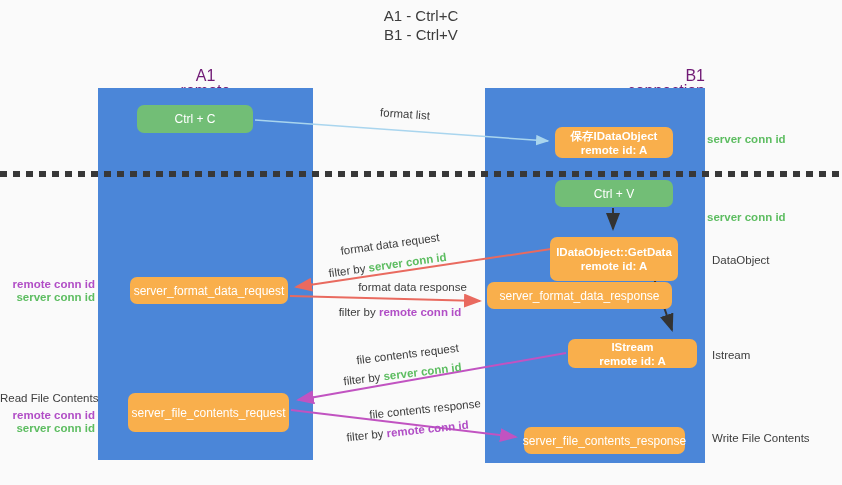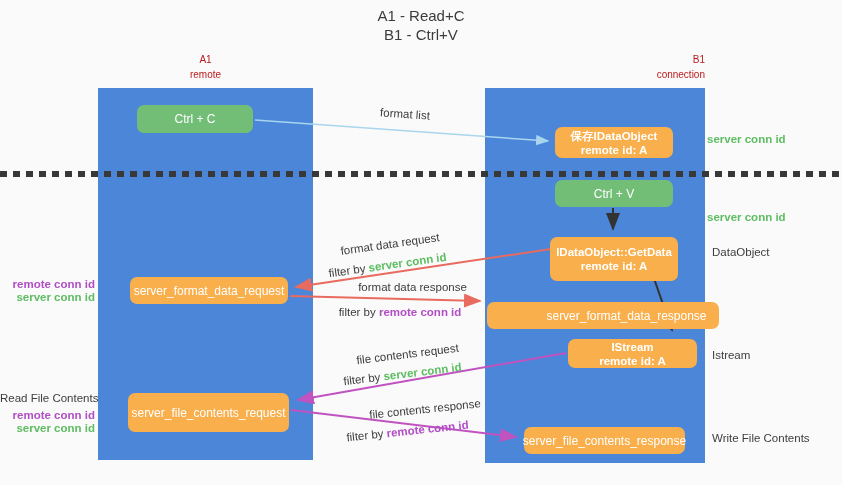--- a/index.html
+++ b/index.html
@@ -2,21 +2,21 @@
 <html><head>
 <meta charset="utf-8">
 <style>
   html,body{margin:0;padding:0;background:#fafafa;}
   .canvas{
     position:relative;width:842px;height:485px;background:#fafafa;
     font-family:"Liberation Sans",sans-serif;color:#3d3d3d;overflow:hidden;
   }
   .abs{position:absolute;}
   .title{top:6px;left:0;width:842px;text-align:center;font-size:15px;line-height:19px;color:#3c3c3c;}
-  .lane-header{top:52px;text-align:center;font-size:10px;line-height:15px;color:#b91c1c;}
+  .lane-header{top:68px;text-align:center;font-size:16px;line-height:15px;color:#701a75;}
   .lane{background:#4b86d8;}
   .lane.left{left:98px;top:88px;width:215px;height:372px;}
   .lane.right{left:485px;top:88px;width:220px;height:375px;}
   .divider{left:0;top:171px;width:842px;height:6px;
     background:repeating-linear-gradient(90deg,#383838 0 7px,transparent 7px 13px);}
   .node{display:flex;flex-direction:column;align-items:center;justify-content:center;
     color:#ffffff;text-align:center;font-size:12px;line-height:14px;z-index:3;border-radius:7px;}
   .node.green{background:#72be76;}
   .node.orange{background:#f9af4c;}
   .node .ln{white-space:nowrap;}
@@ -30,21 +30,21 @@
   .side-label.purple{color:#b14ec6;font-weight:bold;}
   .left-col{left:0;width:95px;text-align:right;}
   svg.arrows{position:absolute;left:0;top:0;z-index:2;}
 </style>
 </head>
 <body>
 
 <div class="canvas">
 
   <div class="abs title">
-    <div>A1 - Read+C</div>
+    <div>A1 - Ctrl+C</div>
     <div>B1 - Ctrl+V</div>
   </div>
 
   <div class="abs lane-header" style="left:98px;width:215px;">
     <div>A1</div>
     <div>remote</div>
   </div>
   <div class="abs lane-header" style="left:485px;width:220px;text-align:right;">
     <div>B1</div>
     <div>connection</div>
@@ -89,21 +89,21 @@
   <div class="abs node green" style="left:555px;top:180px;width:118px;height:27px;">
     <span class="ln">Ctrl + V</span>
   </div>
   <div class="abs node orange two" style="left:550px;top:237px;width:128px;height:44px;">
     <span class="ln">IDataObject::GetData</span>
     <span class="ln">remote id: A</span>
   </div>
   <div class="abs node orange" style="left:130px;top:277px;width:158px;height:27px;">
     <span class="ln">server_format_data_request</span>
   </div>
-  <div class="abs node orange" style="left:487px;top:302px;width:185px;height:27px;padding-left:47px;">
+  <div class="abs node orange" style="left:487px;top:282px;width:185px;height:27px;">
     <span class="ln">server_format_data_response</span>
   </div>
   <div class="abs node orange two" style="left:568px;top:339px;width:129px;height:29px;">
     <span class="ln">IStream</span>
     <span class="ln">remote id: A</span>
   </div>
   <div class="abs node orange" style="left:128px;top:393px;width:161px;height:39px;">
     <span class="ln">server_file_contents_request</span>
   </div>
   <div class="abs node orange" style="left:524px;top:427px;width:161px;height:27px;">
@@ -127,21 +127,21 @@
     <span>filter by </span><span class="kw-green">server conn id</span>
   </div>
 
   <div class="abs arrow-label" style="left:360px;top:403px;width:130px;transform:rotate(-6deg);">file contents response</div>
   <div class="abs arrow-label" style="left:340px;top:425px;width:135px;transform:rotate(-6deg);">
     <span>filter by </span><span class="kw-purple">remote conn id</span>
   </div>
 
   <div class="abs side-label green" style="left:707px;top:133px;">server conn id</div>
   <div class="abs side-label green" style="left:707px;top:211px;">server conn id</div>
-  <div class="abs side-label dark" style="left:712px;top:246px;">DataObject</div>
+  <div class="abs side-label dark" style="left:712px;top:254px;">DataObject</div>
   <div class="abs side-label dark" style="left:712px;top:349px;">Istream</div>
   <div class="abs side-label dark" style="left:712px;top:432px;">Write File Contents</div>
 
   <div class="abs side-label purple left-col" style="top:278px;">remote conn id</div>
   <div class="abs side-label green left-col" style="top:291px;">server conn id</div>
   <div class="abs side-label dark left-col" style="top:392px;">Read File Contents</div>
   <div class="abs side-label purple left-col" style="top:409px;">remote conn id</div>
   <div class="abs side-label green left-col" style="top:422px;">server conn id</div>
 
 </div>

